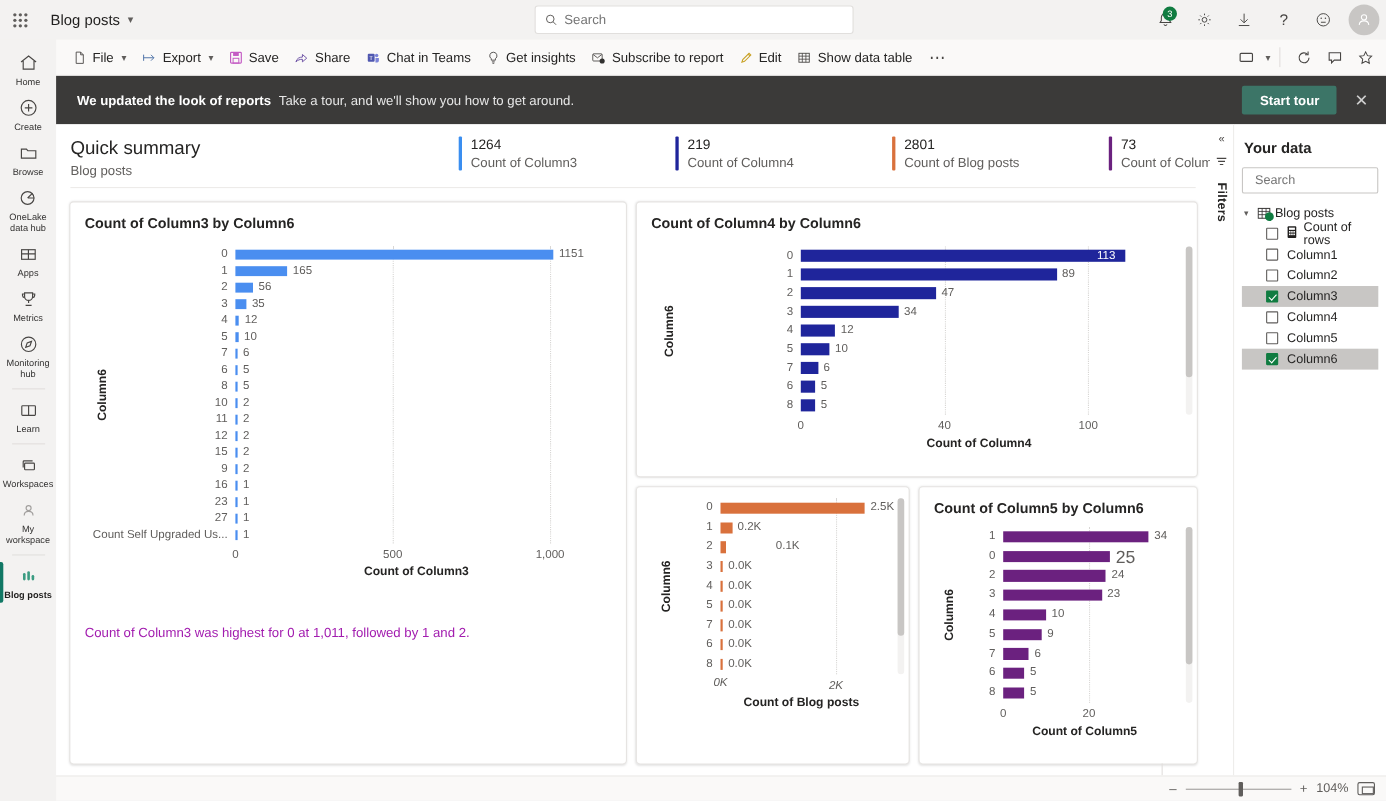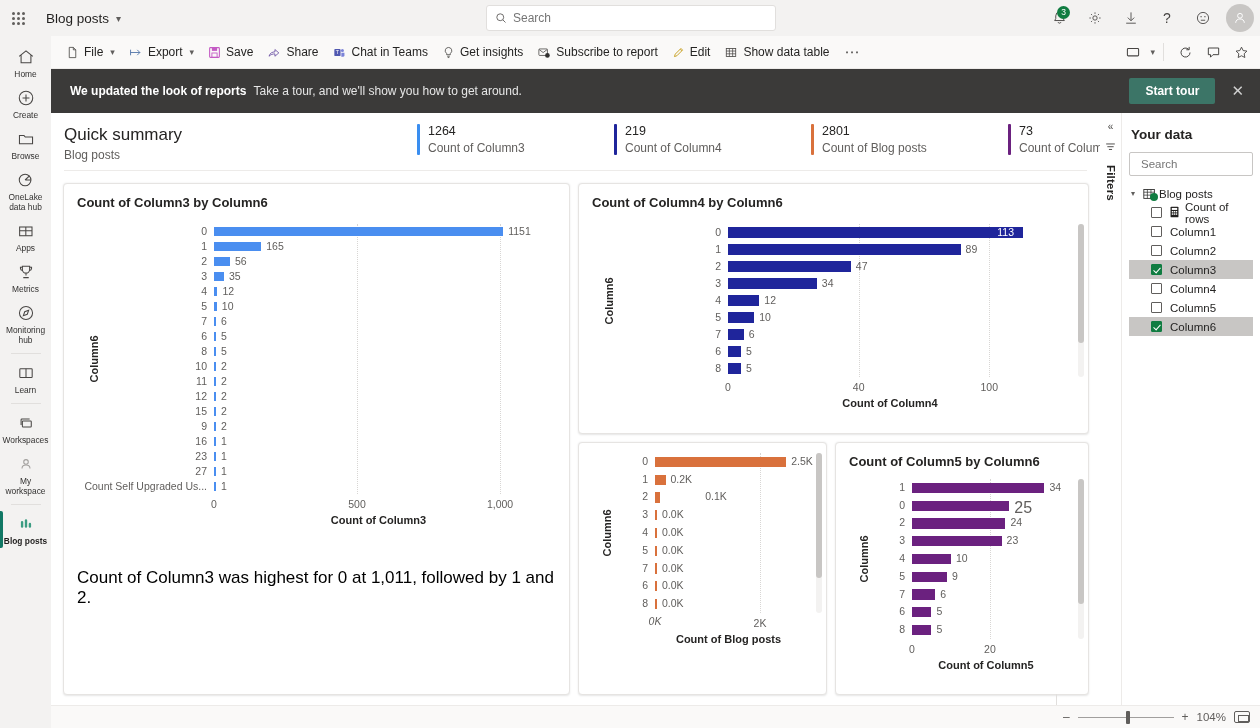--- a/index.html
+++ b/index.html
@@ -111,21 +111,21 @@
   .chart { position: relative; width: 100%; }
   .yaxis-title {
     position: absolute; left: 3px; top: 50%; transform: translateY(-50%) rotate(-90deg);
     font-size: 11px; font-weight: bold; color: #252423; white-space: nowrap; transform-origin: center;
   }
   .cat { font-size: 10.5px; color: #605e5c; text-align: right; padding-right: 7px; flex: 0 0 auto; }
   .bar { height: 100%; display: block; border-radius: 0; }
   .gridline { position: absolute; top: 0; bottom: 0; width: 1px; border-left: 1px dotted #d8d6d4; }
   .xtick { position: absolute; font-size: 10.5px; color: #605e5c; transform: translateX(-50%); }
   .xaxis-title { position: absolute; font-size: 11px; font-weight: bold; color: #252423; text-align: center; }
-  .insight { font-size: 17px; color: #000000; }
+  .insight { font-size: 12px; color: #a21caf; }
   .vscroll { position: absolute; width: 6px; background: #c8c6c4; border-radius: 3px; }
   .vtrack { position: absolute; width: 6px; background: #f3f2f1; border-radius: 3px; }
 
   
   .filters-rail {
     position: absolute; left: 1100px; top: 113px; width: 22px; height: 592px;
     background: #fff; border-right: 1px solid #edebe9;
     display: flex; flex-direction: column; align-items: center; padding-top: 8px;
   }
   .rail-ic { font-size: 10px; color: #484644; cursor: pointer; margin-bottom: 10px; }
@@ -610,21 +610,21 @@
             <div class="cat" style="position: absolute; right: 171px; top: 118.556px; width: 72px;">7</div>
             <div class="bar" style="position: absolute; left: 76px; top: 120.4px; width: 2px; height: 10.3111px; background: rgb(217, 113, 60);"></div>
             <div style="position: absolute; font-size: 10.5px; top: 118.556px; left: 83px; color: rgb(96, 94, 92);">0.0K</div>
             <div class="cat" style="position: absolute; right: 171px; top: 136.333px; width: 72px;">6</div>
             <div class="bar" style="position: absolute; left: 76px; top: 138.178px; width: 2px; height: 10.3111px; background: rgb(217, 113, 60);"></div>
             <div style="position: absolute; font-size: 10.5px; top: 136.333px; left: 83px; color: rgb(96, 94, 92);">0.0K</div>
             <div class="cat" style="position: absolute; right: 171px; top: 154.111px; width: 72px;">8</div>
             <div class="bar" style="position: absolute; left: 76px; top: 155.956px; width: 2px; height: 10.3111px; background: rgb(217, 113, 60);"></div>
             <div style="position: absolute; font-size: 10.5px; top: 154.111px; left: 83px; color: rgb(96, 94, 92);">0.0K</div>
             <div class="xtick" style="left: 76px; top: 172px; font-style: italic;">0K</div>
-            <div class="xtick" style="left: 181px; top: 174px;">2K</div>
+            <div class="xtick" style="left: 181px; top: 174px; font-style: italic;">2K</div>
             <div class="xaxis-title" style="left: 76px; width: 147px; top: 190px;">Count of Blog posts</div>
             <div class="vtrack" style="right: 4px; top: 10px; height: 160px;"></div>
             <div class="vscroll" style="right: 4px; top: 10px; height: 124.8px;"></div>
           </div>
       </div>
 
       <div class="card" id="card4">
         <div class="card-title">Count of Column5 by Column6</div>
         <div class="chart" id="plot4" style="height:218px;">
             <div class="yaxis-title" style="left: 4px; top: 90px;">Column6</div>

